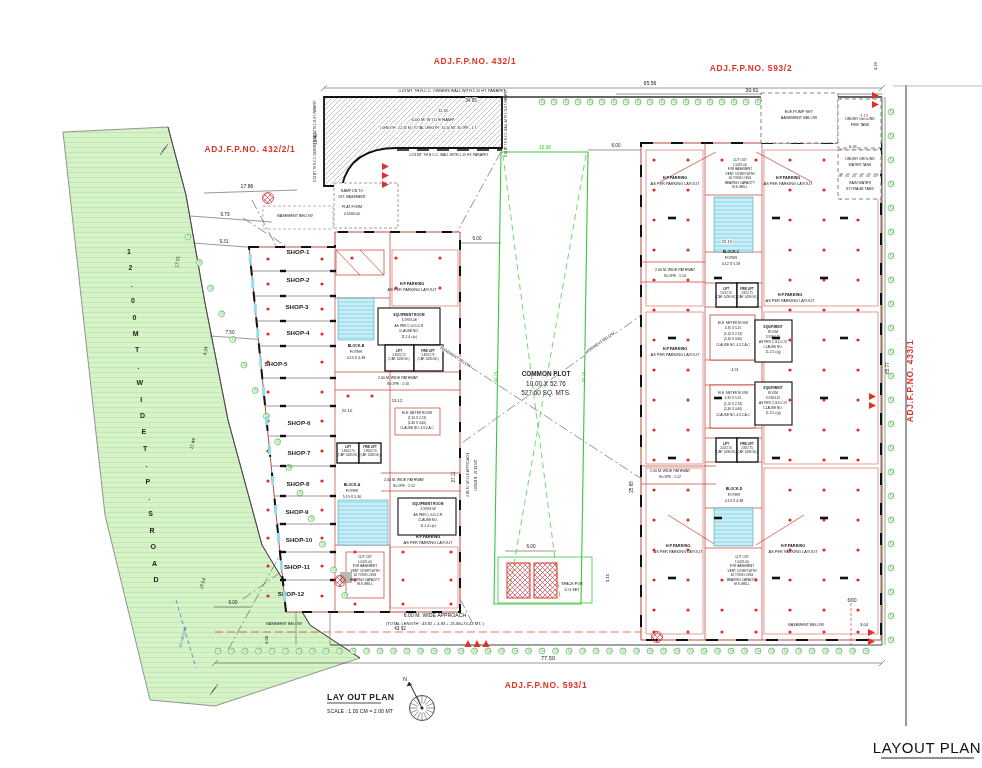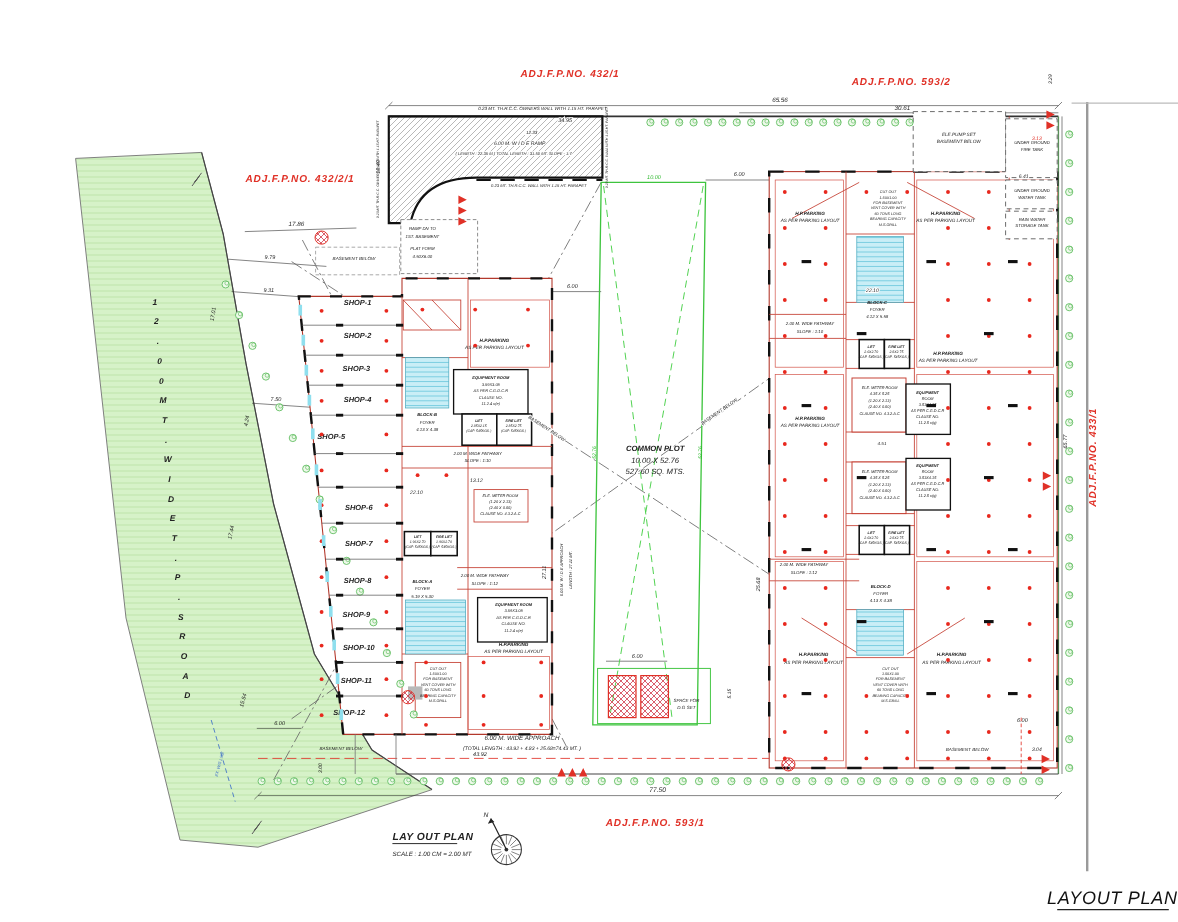--- a/index.html
+++ b/index.html
@@ -1,16 +1,16 @@
 <!DOCTYPE html>
 <html><head>
 <meta charset="utf-8">
 <style>
   html,body{margin:0;padding:0;background:#fff;}
-  #wrap{position:relative;width:982px;height:768px;background:#fff;overflow:hidden;font-style:italic;}
+  #wrap{position:relative;width:982px;height:768px;background:#fff;overflow:hidden;}
   svg{font-family:"Liberation Sans",sans-serif;}
   text{fill:#222;text-anchor:middle;}
   .red{fill:#e03127;}
   .grn{fill:#2db82d;}
   .blu{fill:#3a6cc8;}
   .wh{paint-order:stroke;stroke:#fff;stroke-width:1.6px;}
   .t28{font-size:2.9px;}
   .t3{font-size:3.4px;}
   .t35{font-size:3.8px;}
   .t4{font-size:4.2px;}

